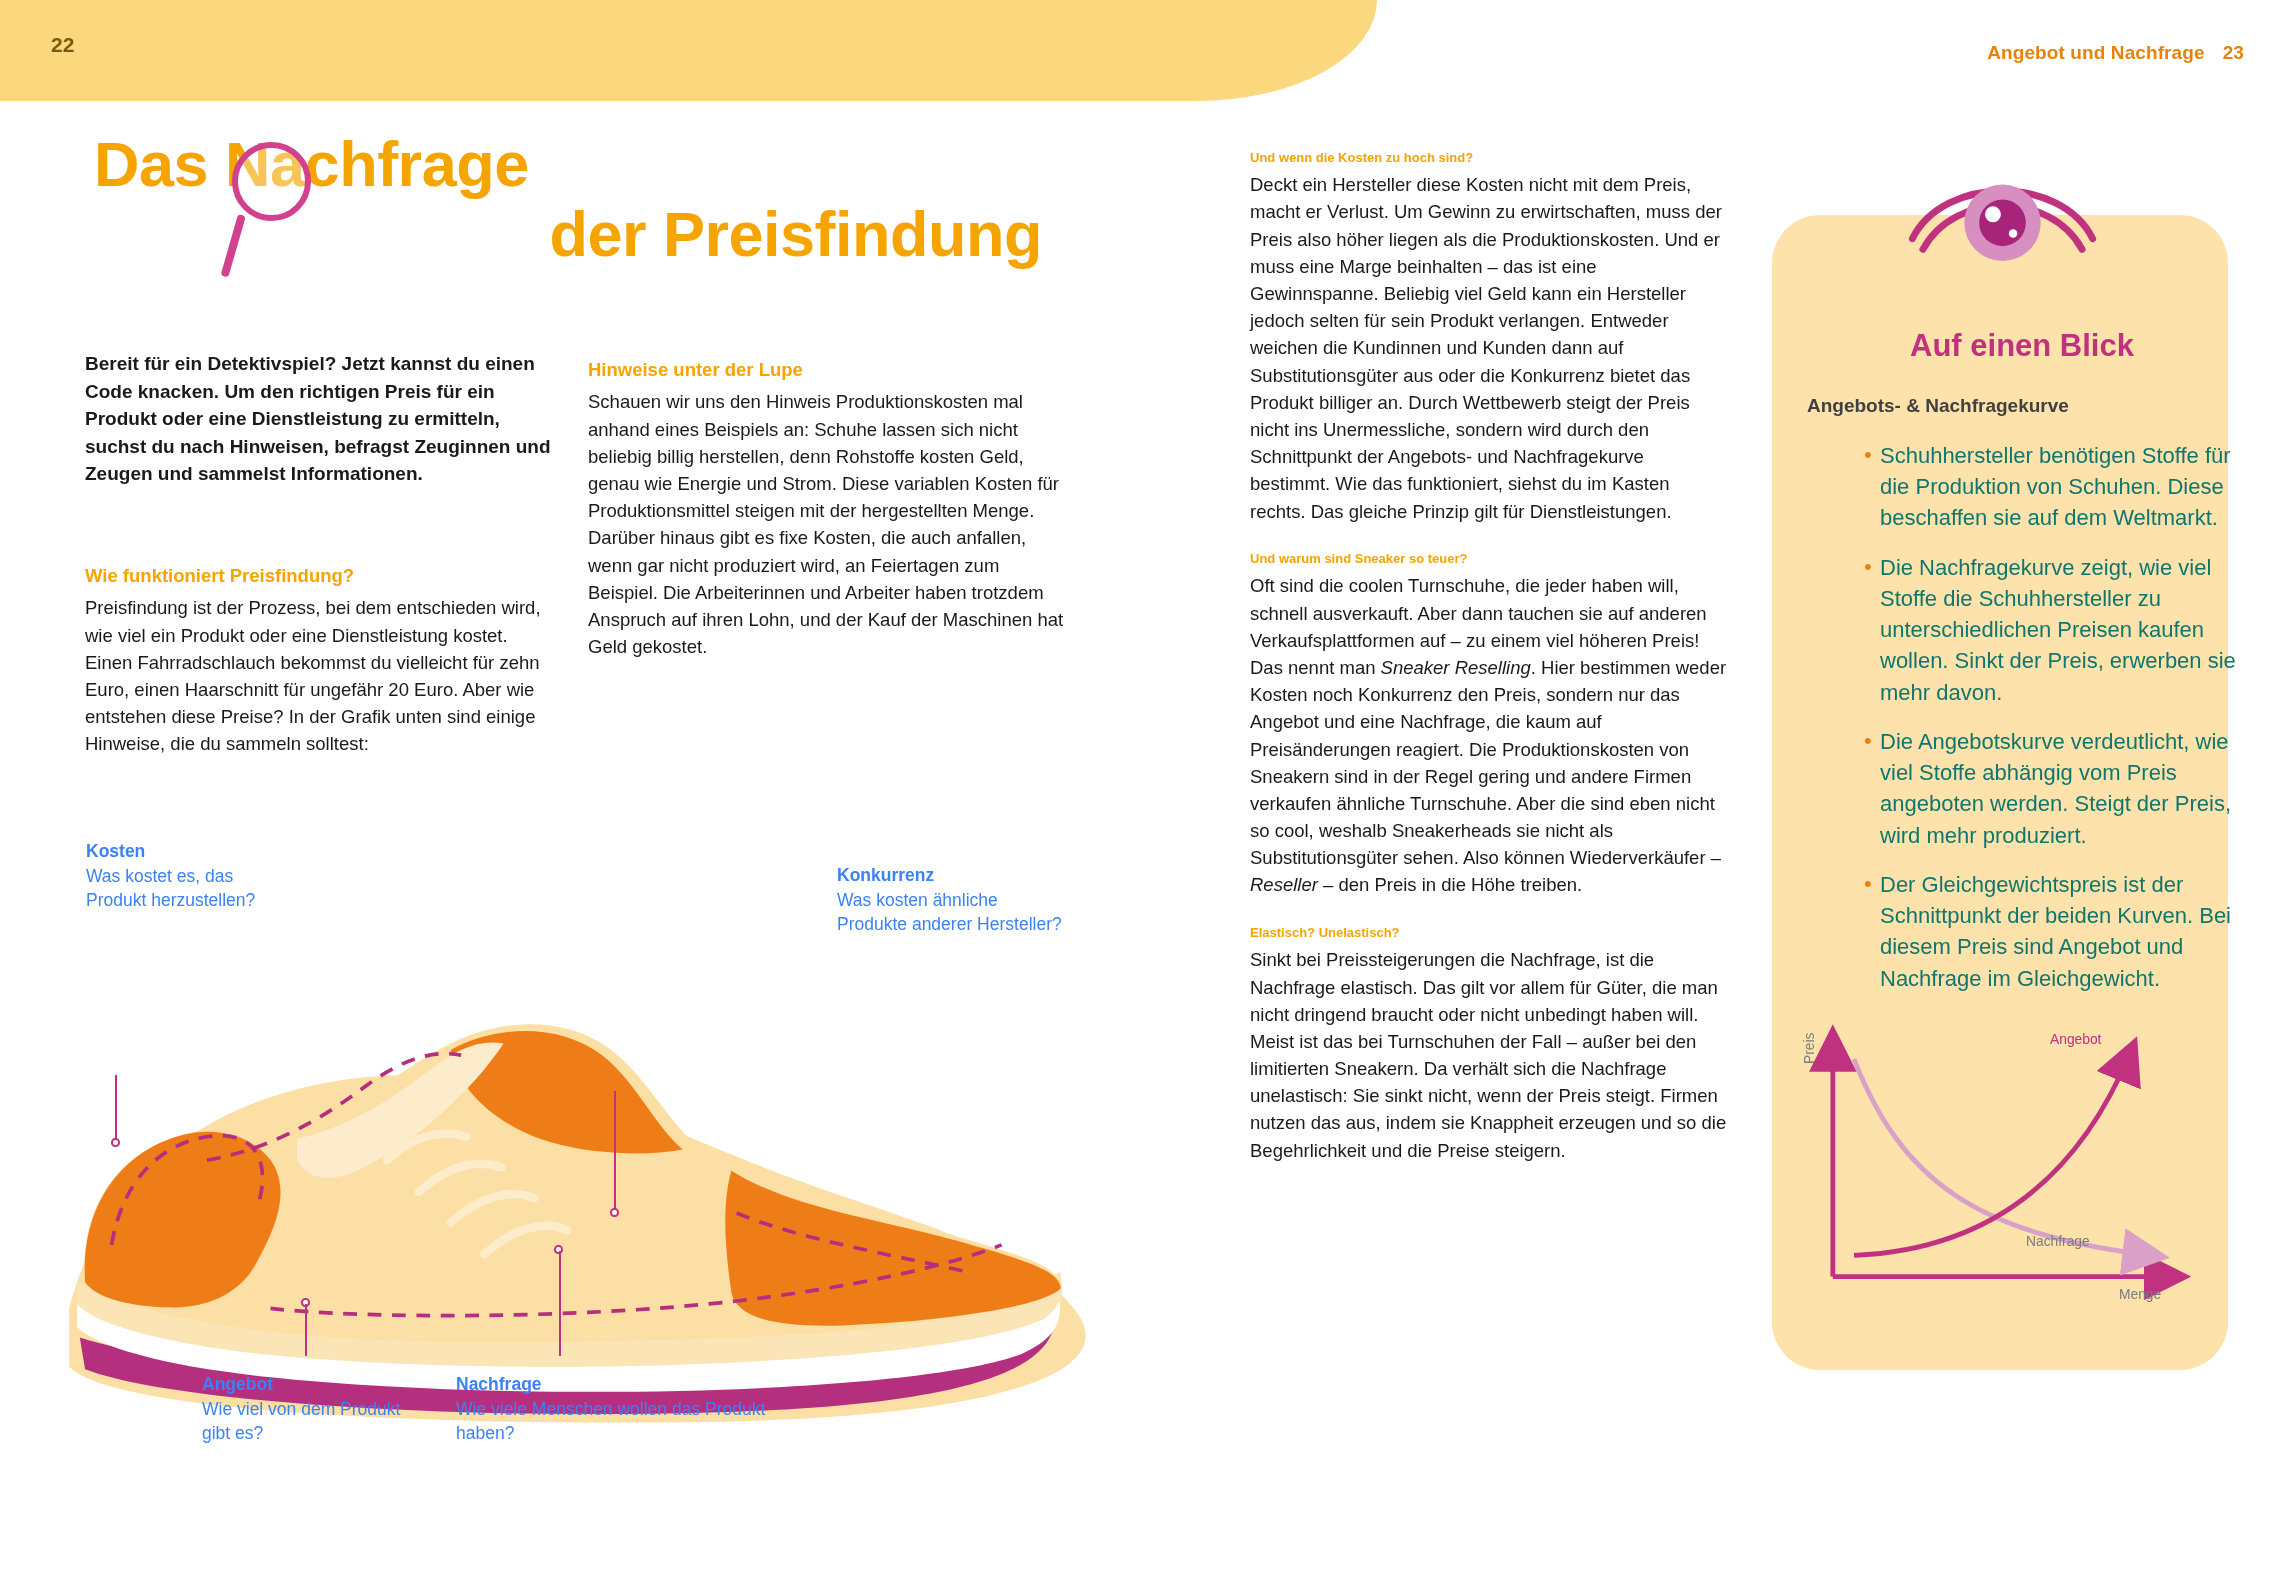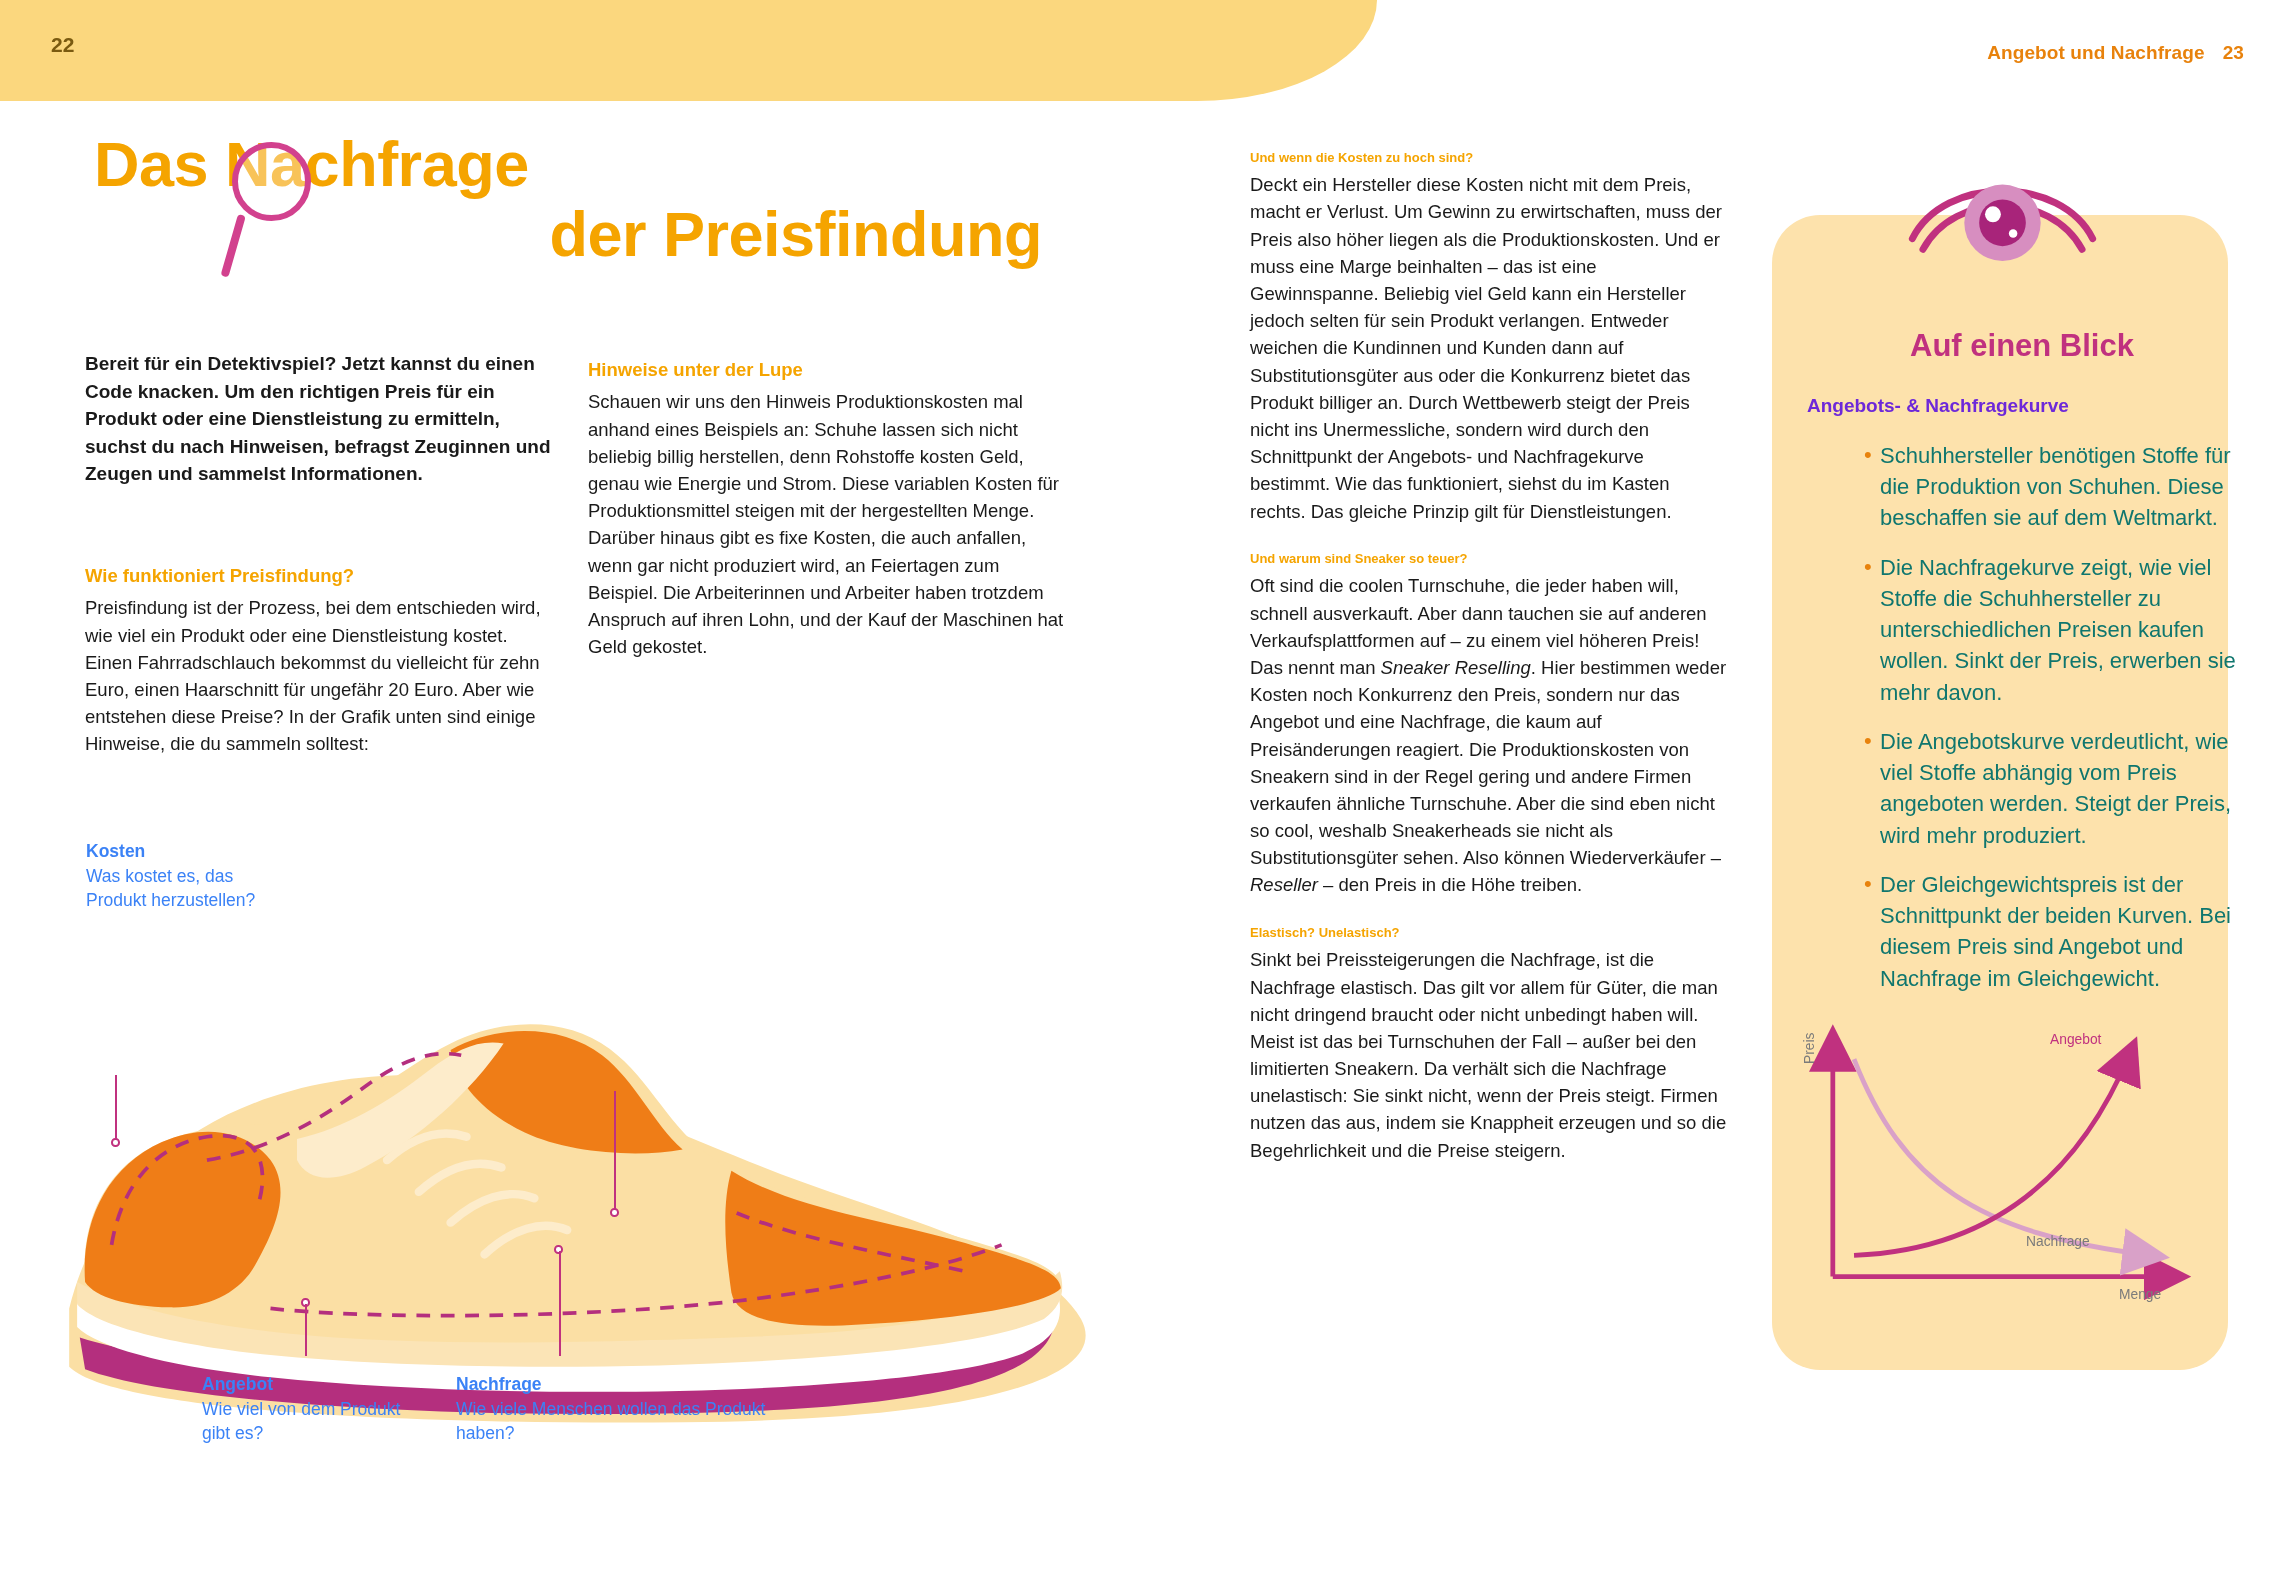--- a/index.html
+++ b/index.html
@@ -96,21 +96,21 @@
     width: 456px; height: 1155px;
     background: #fde2ac; border-radius: 48px;
   }
   .eye { position: absolute; top: 159px; left: 1907px; width: 191px; height: 117px; }
   .side-title {
     position: absolute; top: 328px; left: 1772px; width: 500px;
     text-align: center; font-size: 31px; font-weight: bold; color: #c0317f;
   }
   .side-sub {
     position: absolute; top: 395px; left: 1807px; width: 392px;
-    font-size: 19px; font-weight: bold; color: #6d28d9;
+    font-size: 19px; font-weight: bold; color: #404040;
   }
   .side-list {
     position: absolute; top: 440px; left: 1864px; width: 392px;
     font-size: 22px; line-height: 1.42; color: #0f766e;
   }
   .side-list li { margin-bottom: 18px; list-style: none; position: relative; padding-left: 16px; }
   .side-list li:before {
     content: "•"; position: absolute; left: 0; top: -1.1px; color: #e8820c;
   }
   .graph { position: absolute; top: 1022px; left: 1801px; width: 403px; height: 297px; }
@@ -195,20 +195,24 @@
 
     <div class="dot" style="left:506px; top:403px;"></div>
     <div class="lead-line" style="left:511px; top:409px; height:105px;"></div>
 
     
     <div class="callout" style="left:38px; top:-2.6px; width:191px;">
       <span class="c-title">Kosten</span><br>
       <span>Was kostet es, das Produkt herzustellen?</span>
     </div>
 
+    <div class="callout" style="left:789px; top:21px; width:228px;">
+      <span class="c-title">Konkurrenz</span><br>
+      <span>Was kosten ähnliche Produkte anderer Hersteller?</span>
+    </div>
 
     <div class="callout" style="left:154px; top:530px; width:201px;">
       <span class="c-title">Angebot</span><br>
       <span>Wie viel von dem Produkt gibt es?</span>
     </div>
 
     <div class="callout" style="left:408px; top:530px; width:344px;">
       <span class="c-title">Nachfrage</span><br>
       <span>Wie viele Menschen wollen das Produkt haben?</span>
     </div>

